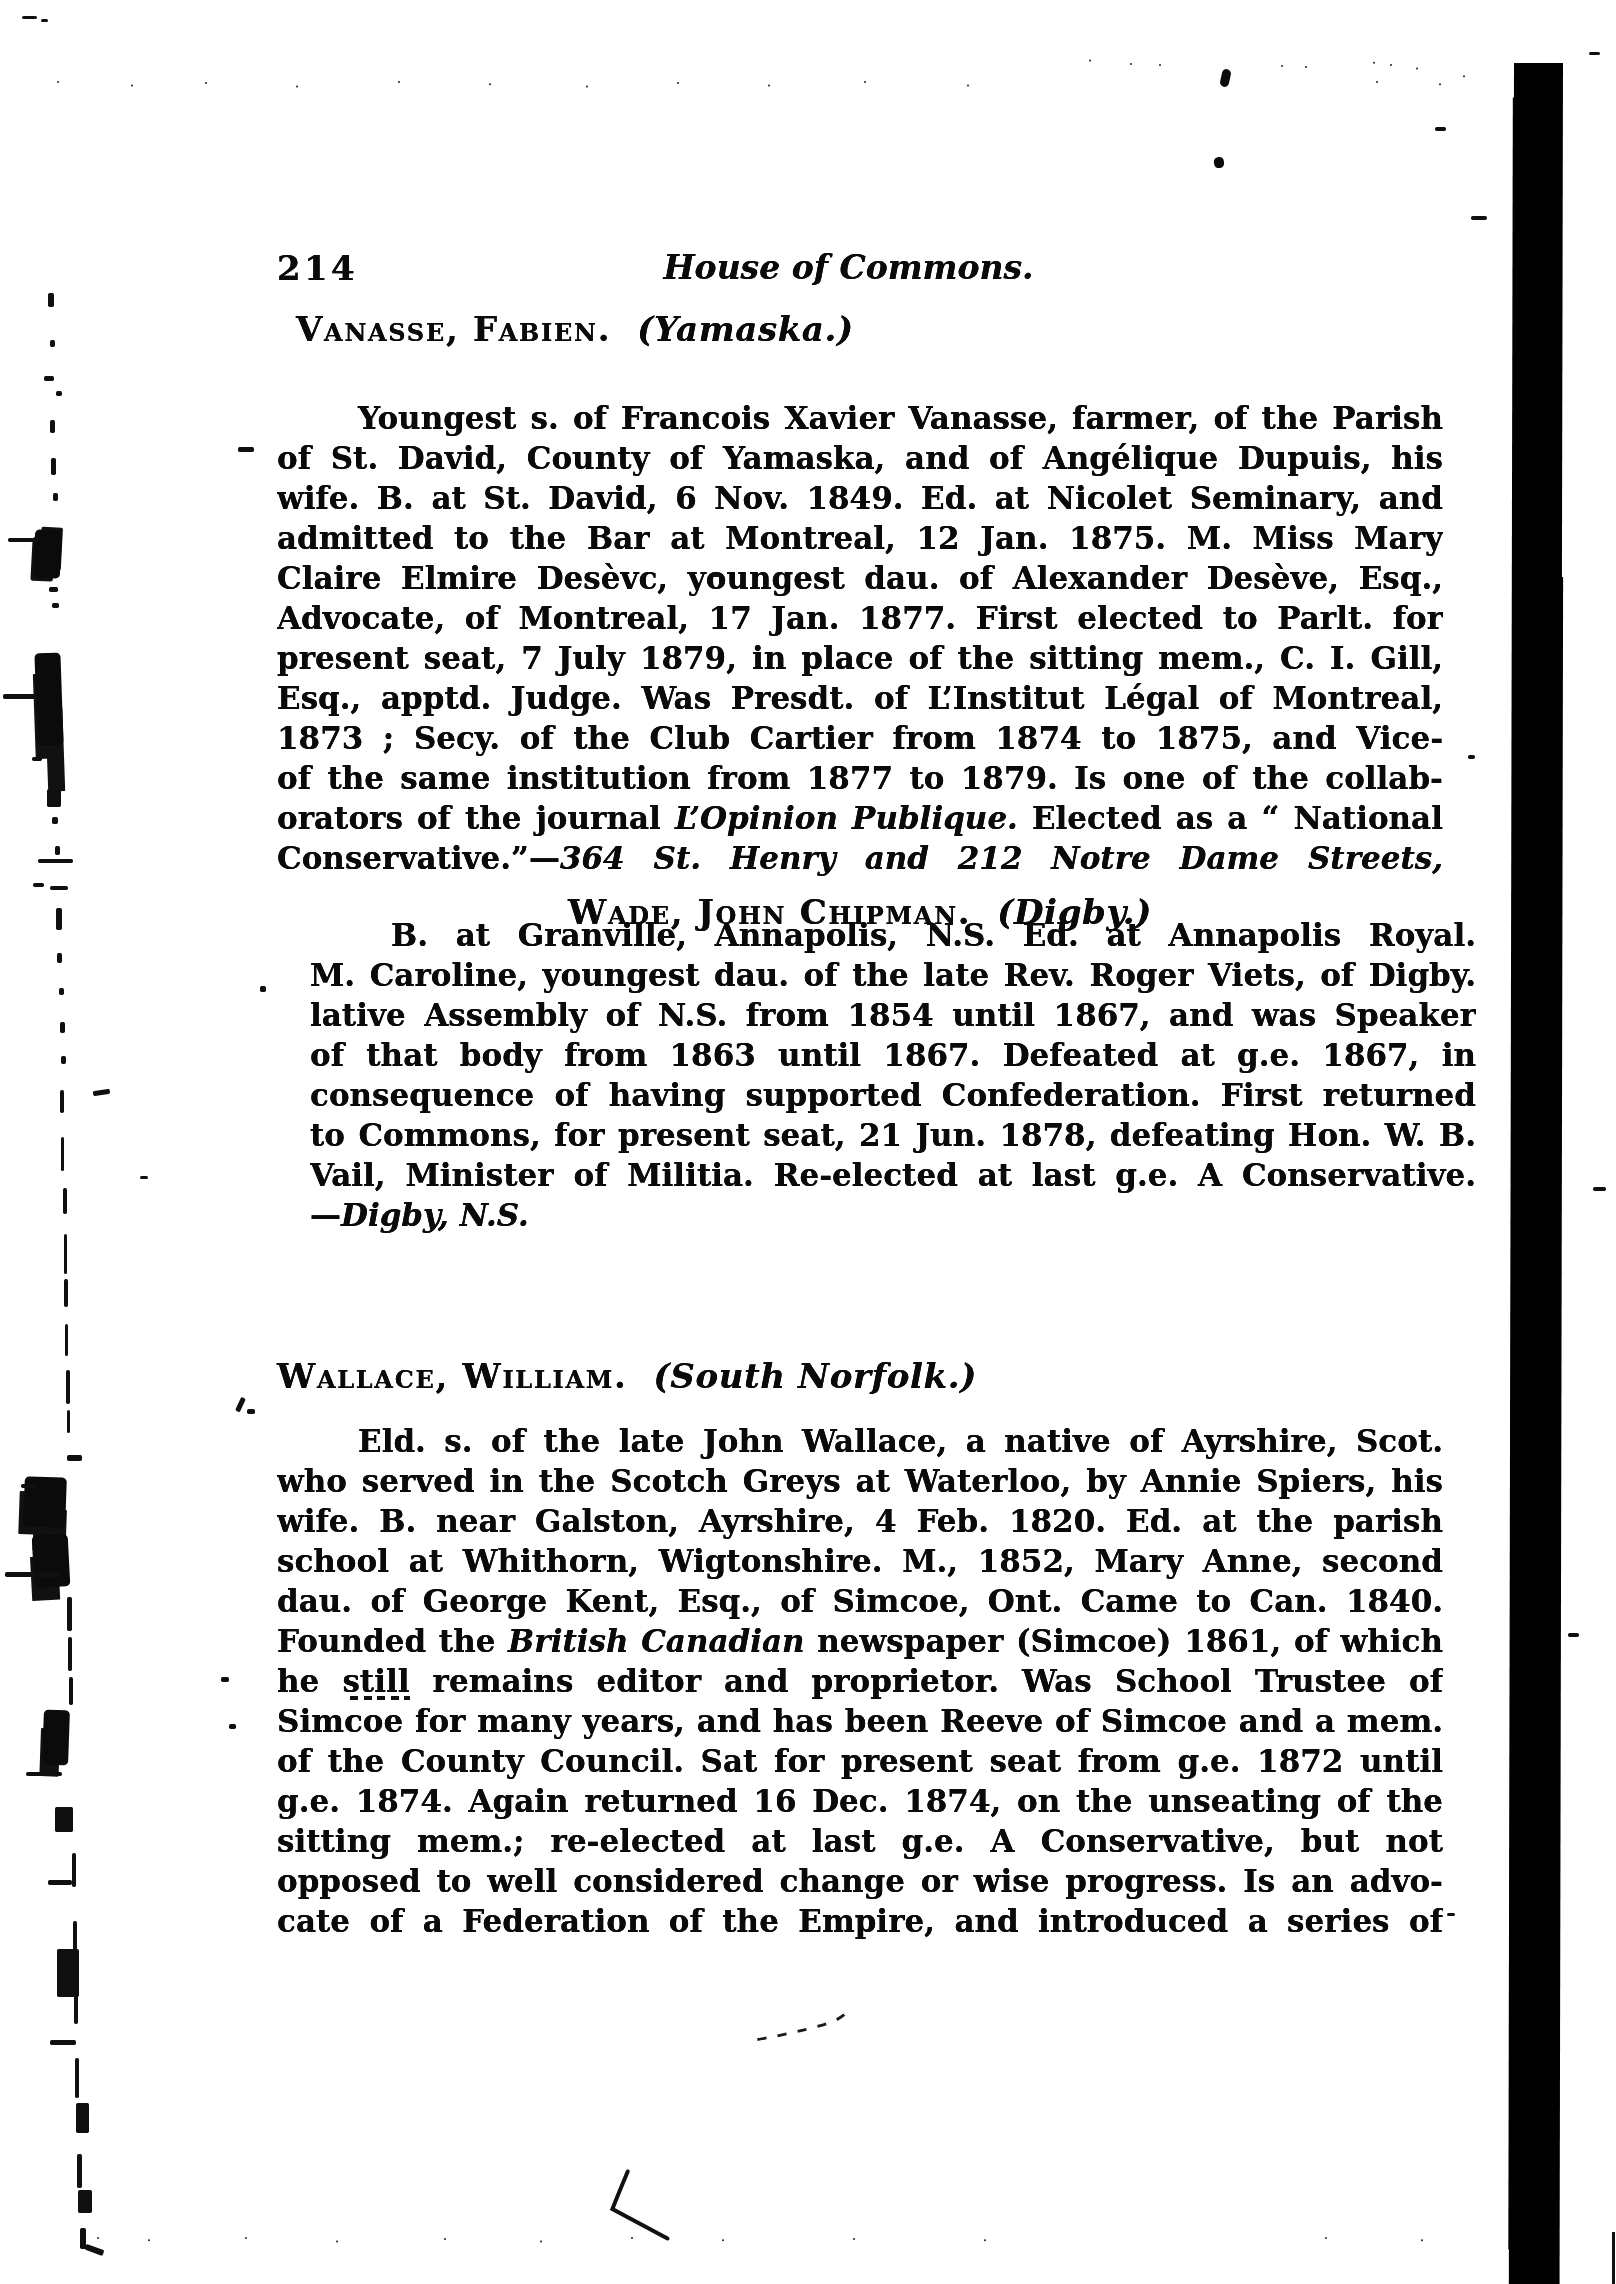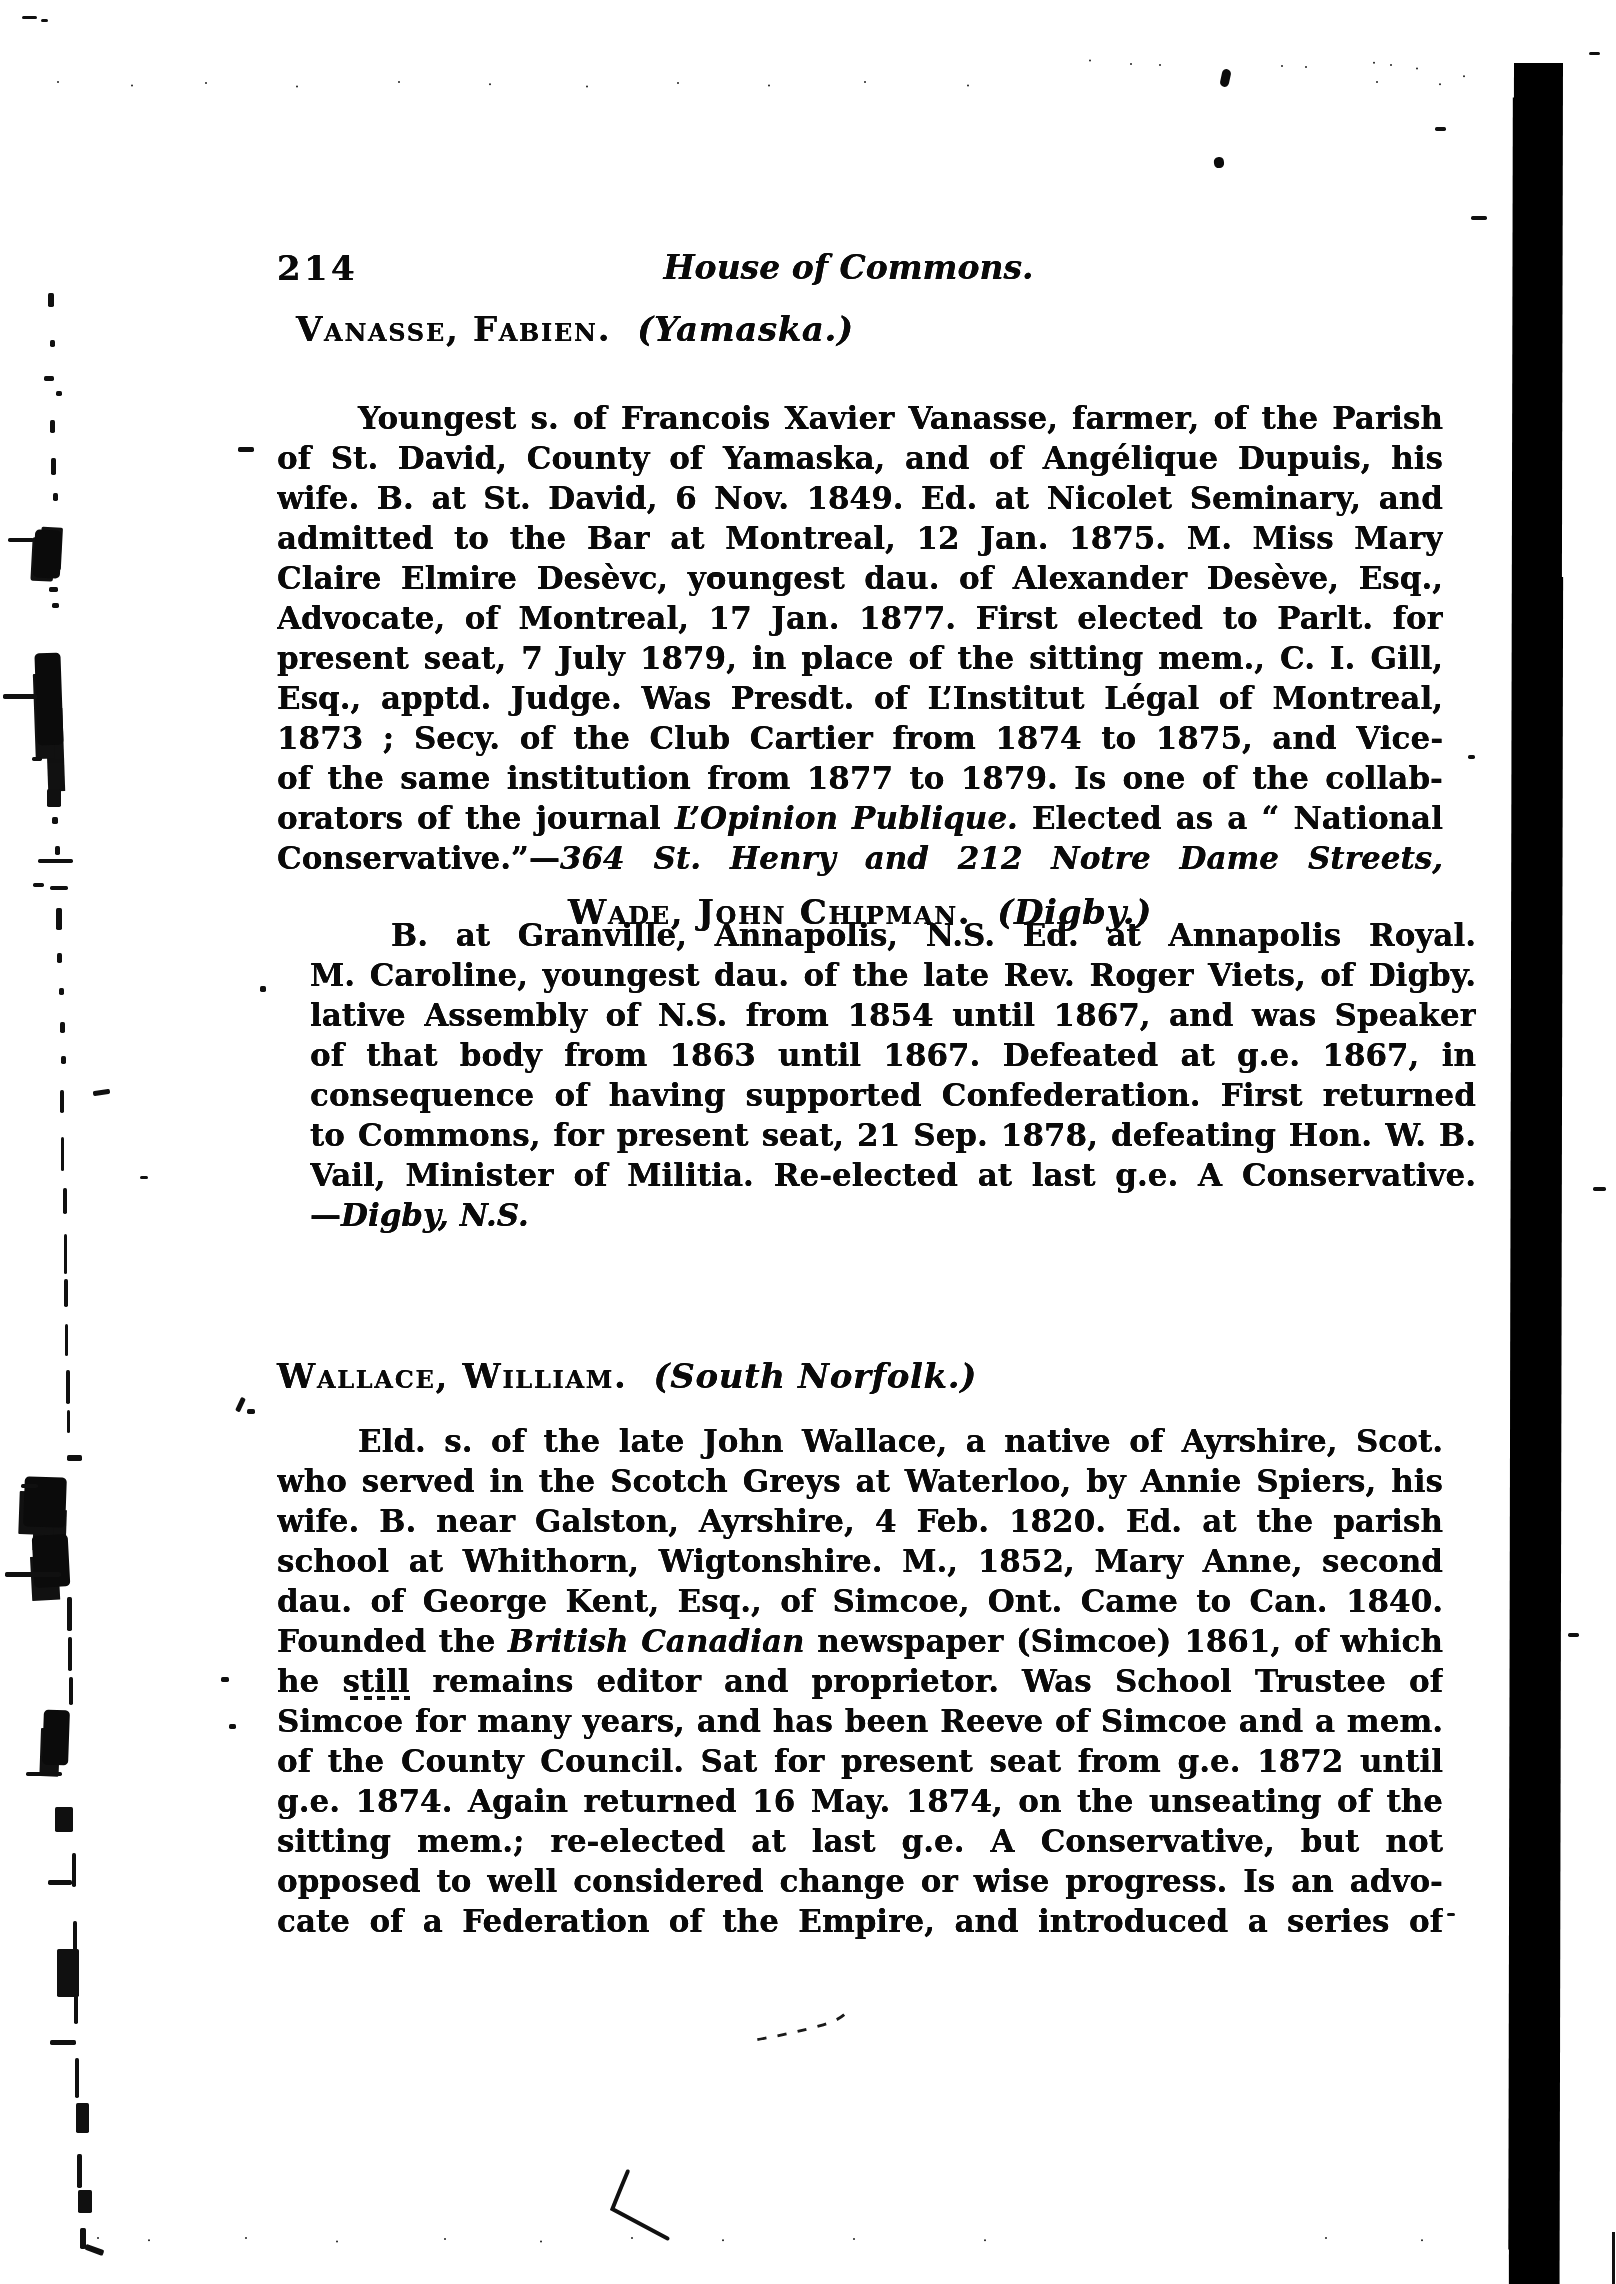--- a/index.html
+++ b/index.html
@@ -83,39 +83,39 @@
 
   <div class="ehead" style="top:892px;text-align:center;">
     <span class="sc">Wade, John Chipman.</span><span class="const">(Digby.)</span>
   </div>
   <div class="para" style="top:915px;margin-left:33px;">
       <div class="ln ind"><span>B. at Granville, Annapolis, N.S. Ed. at Annapolis Royal.</span></div>
       <div class="ln"><span>M. Caroline, youngest dau. of the late Rev. Roger Viets, of Digby.</span></div>
       <div class="ln"><span>lative Assembly of N.S. from 1854 until 1867, and was Speaker</span></div>
       <div class="ln"><span>of that body from 1863 until 1867. Defeated at g.e. 1867, in</span></div>
       <div class="ln"><span>consequence of having supported Confederation. First returned</span></div>
-      <div class="ln"><span>to Commons, for present seat, 21 Sep. 1878, defeating Hon. W. B.</span></div>
+      <div class="ln"><span>to Commons, for present seat, 21 Jun. 1878, defeating Hon. W. B.</span></div>
       <div class="ln"><span>Vail, Minister of Militia. Re-elected at last g.e. A Conservative.</span></div>
       <div class="ln last"><span>—</span><span class="it">Digby, N.S.</span></div>
     </div>
 
   <div class="ehead" style="top:1356px;">
     <span class="sc">Wallace, William.</span><span class="const">(South Norfolk.)</span>
   </div>
   <div class="para" style="top:1421px;">
       <div class="ln ind"><span>Eld. s. of the late John Wallace, a native of Ayrshire, Scot.</span></div>
       <div class="ln"><span>who served in the Scotch Greys at Waterloo, by Annie Spiers, his</span></div>
       <div class="ln"><span>wife. B. near Galston, Ayrshire, 4 Feb. 1820. Ed. at the parish</span></div>
       <div class="ln"><span>school at Whithorn, Wigtonshire. M., 1852, Mary Anne, second</span></div>
       <div class="ln"><span>dau. of George Kent, Esq., of Simcoe, Ont. Came to Can. 1840.</span></div>
       <div class="ln"><span>Founded the </span><span class="it">British Canadian</span><span> newspaper (Simcoe) 1861, of which</span></div>
       <div class="ln"><span>he still remains editor and proprietor. Was School Trustee of</span></div>
       <div class="ln"><span>Simcoe for many years, and has been Reeve of Simcoe and a mem.</span></div>
       <div class="ln"><span>of the County Council. Sat for present seat from g.e. 1872 until</span></div>
-      <div class="ln"><span>g.e. 1874. Again returned 16 May. 1874, on the unseating of the</span></div>
+      <div class="ln"><span>g.e. 1874. Again returned 16 Dec. 1874, on the unseating of the</span></div>
       <div class="ln"><span>sitting mem.; re-elected at last g.e. A Conservative, but not</span></div>
       <div class="ln"><span>opposed to well considered change or wise progress. Is an advo-</span></div>
       <div class="ln"><span>cate of a Federation of the Empire, and introduced a series of</span></div>
     </div>
 
   <div class="bar"></div>
   <div class="edgeline"></div>
 
   <div class="speck" style="left:57px;top:81px;box-shadow:74px 3.4px #222,148px 1.1px #222,239px 4.5px #222,341px 0 #222,432px 2.3px #222,529px 4.5px #222,620px 1.1px #222,711px 3.4px #222,807px 0 #222,910px 3.4px #222,1032px -21.6px #222,1073px -18px #222,1102px -17px #222,1224px -16px #222,1248px -15px #222,1316px -19.3px #222,1333px -17px #222,1359px -13.6px #222,1406px -5.7px #222,1319px 0 #222,1382px 2.3px #222"></div>
   <div class="blob" style="left:1221px;top:69px;width:9px;height:18px;transform:rotate(12deg);"></div>

